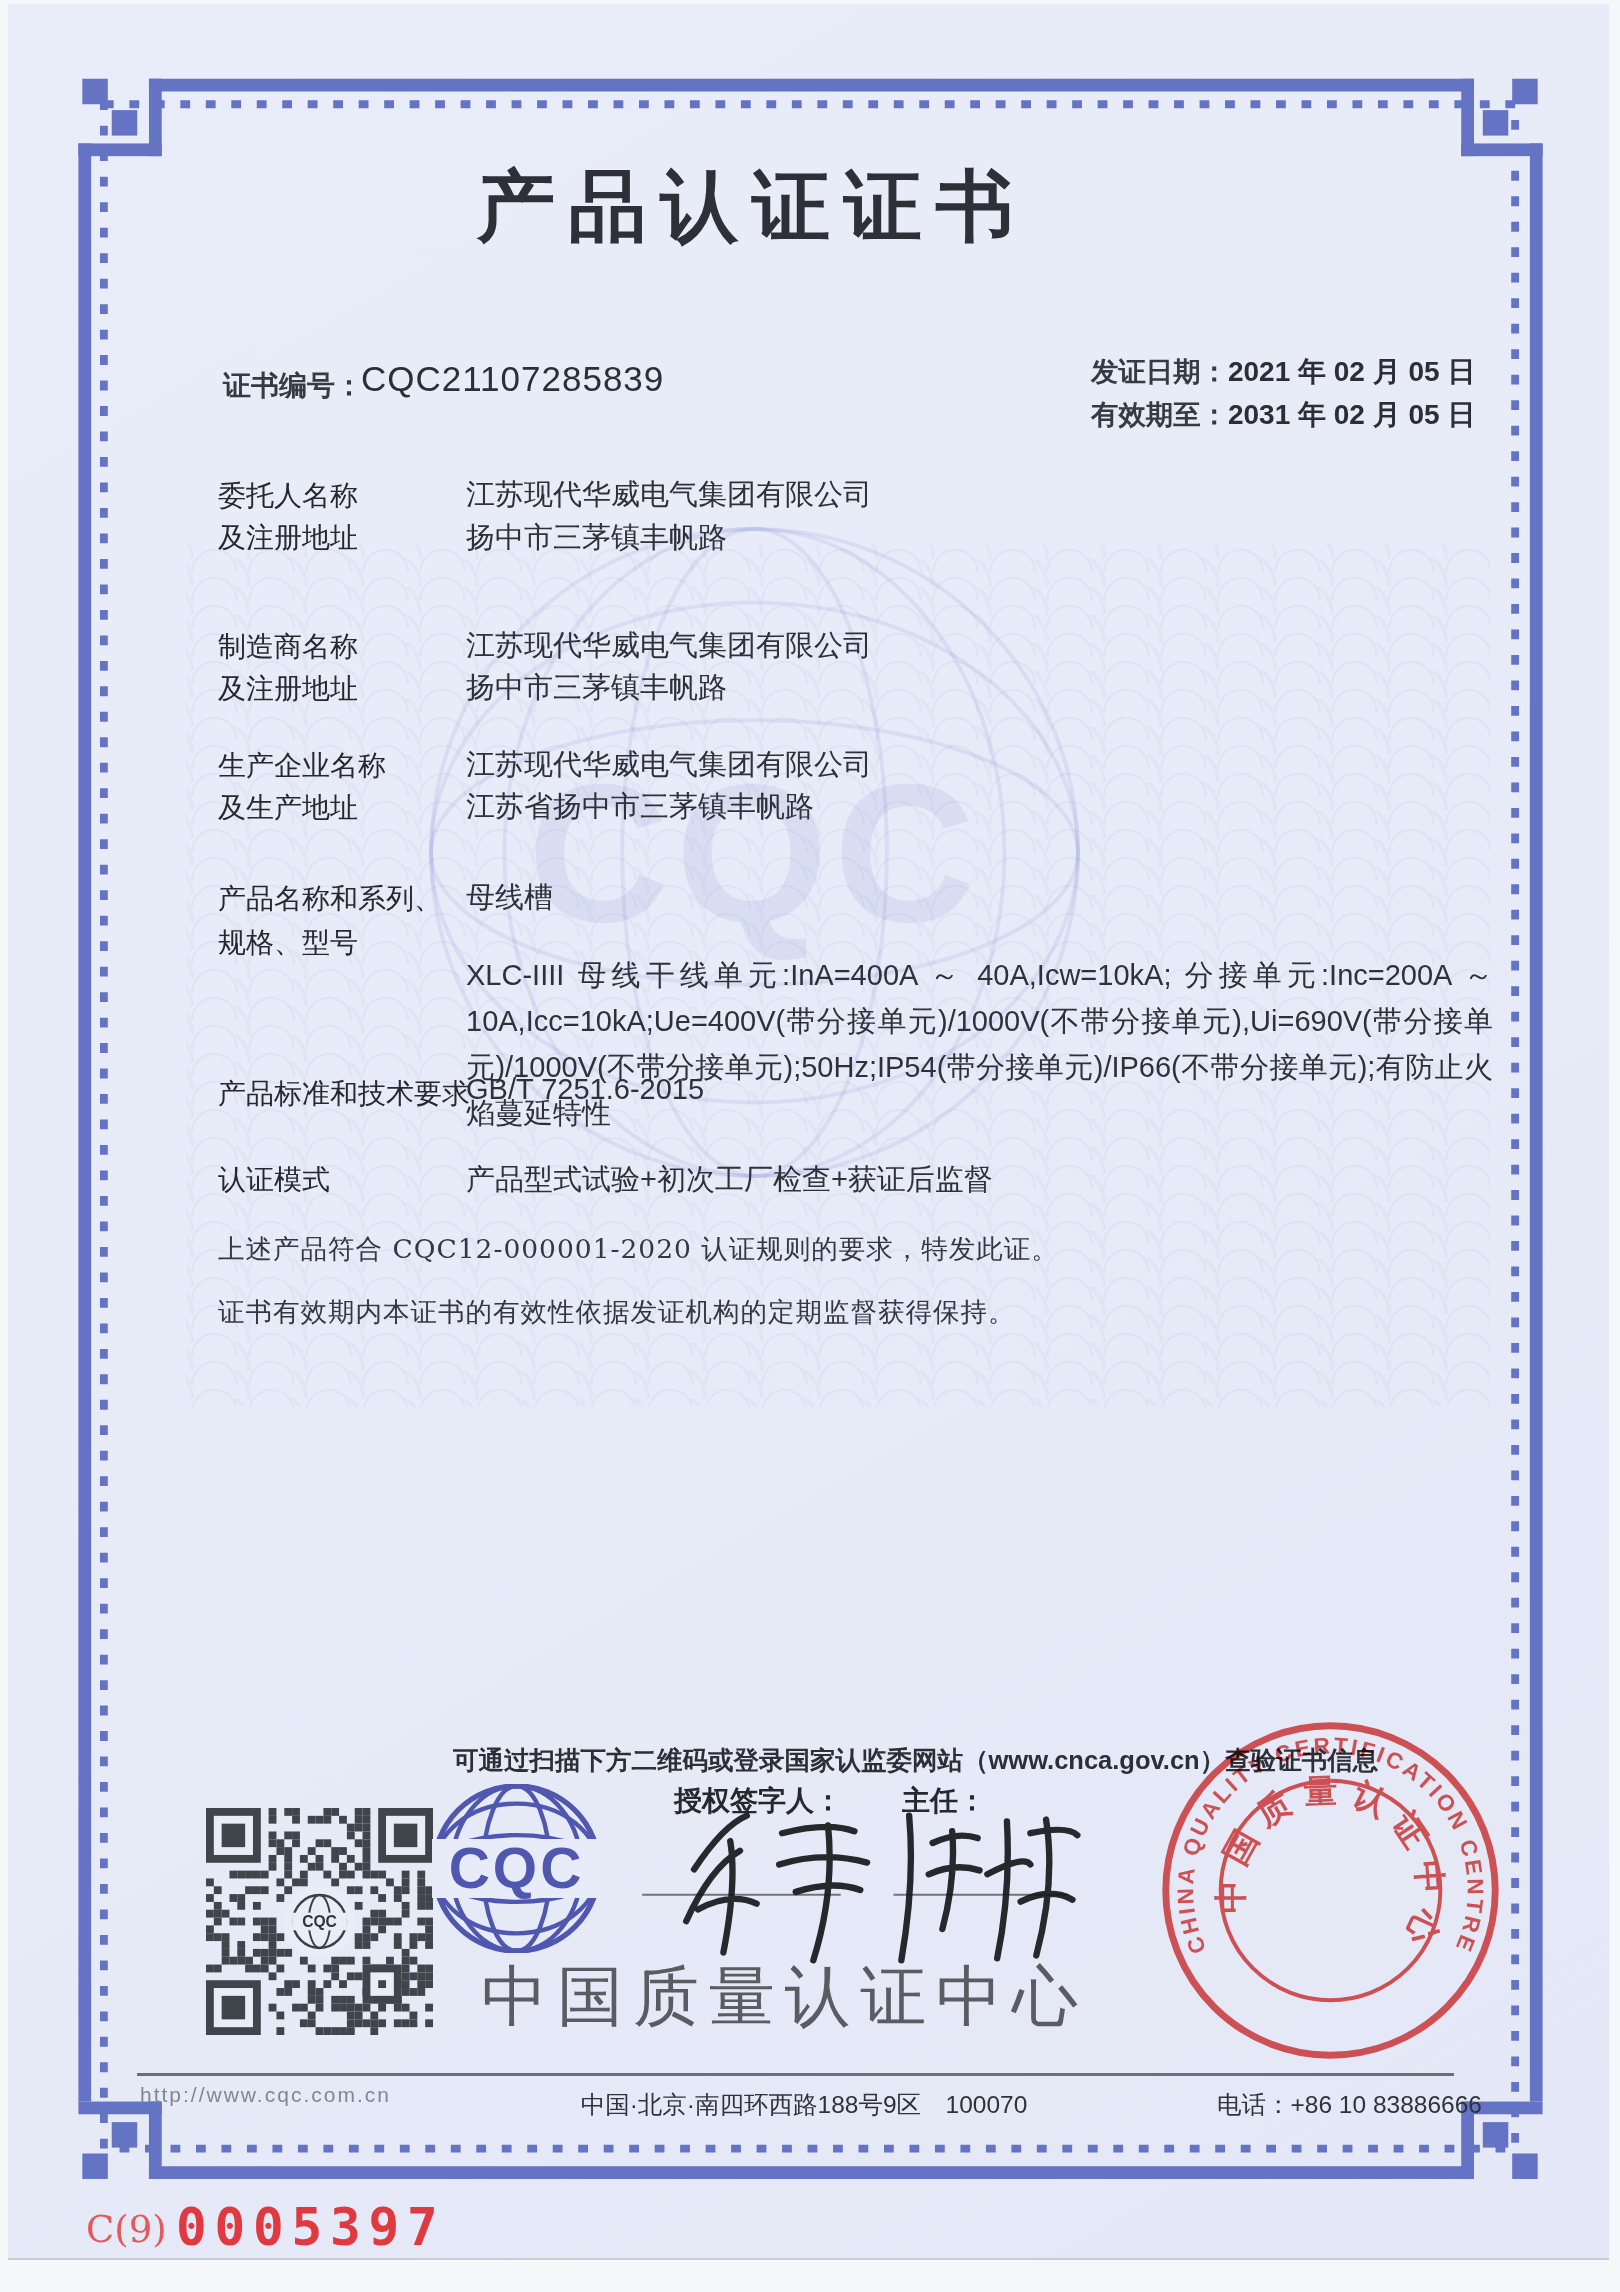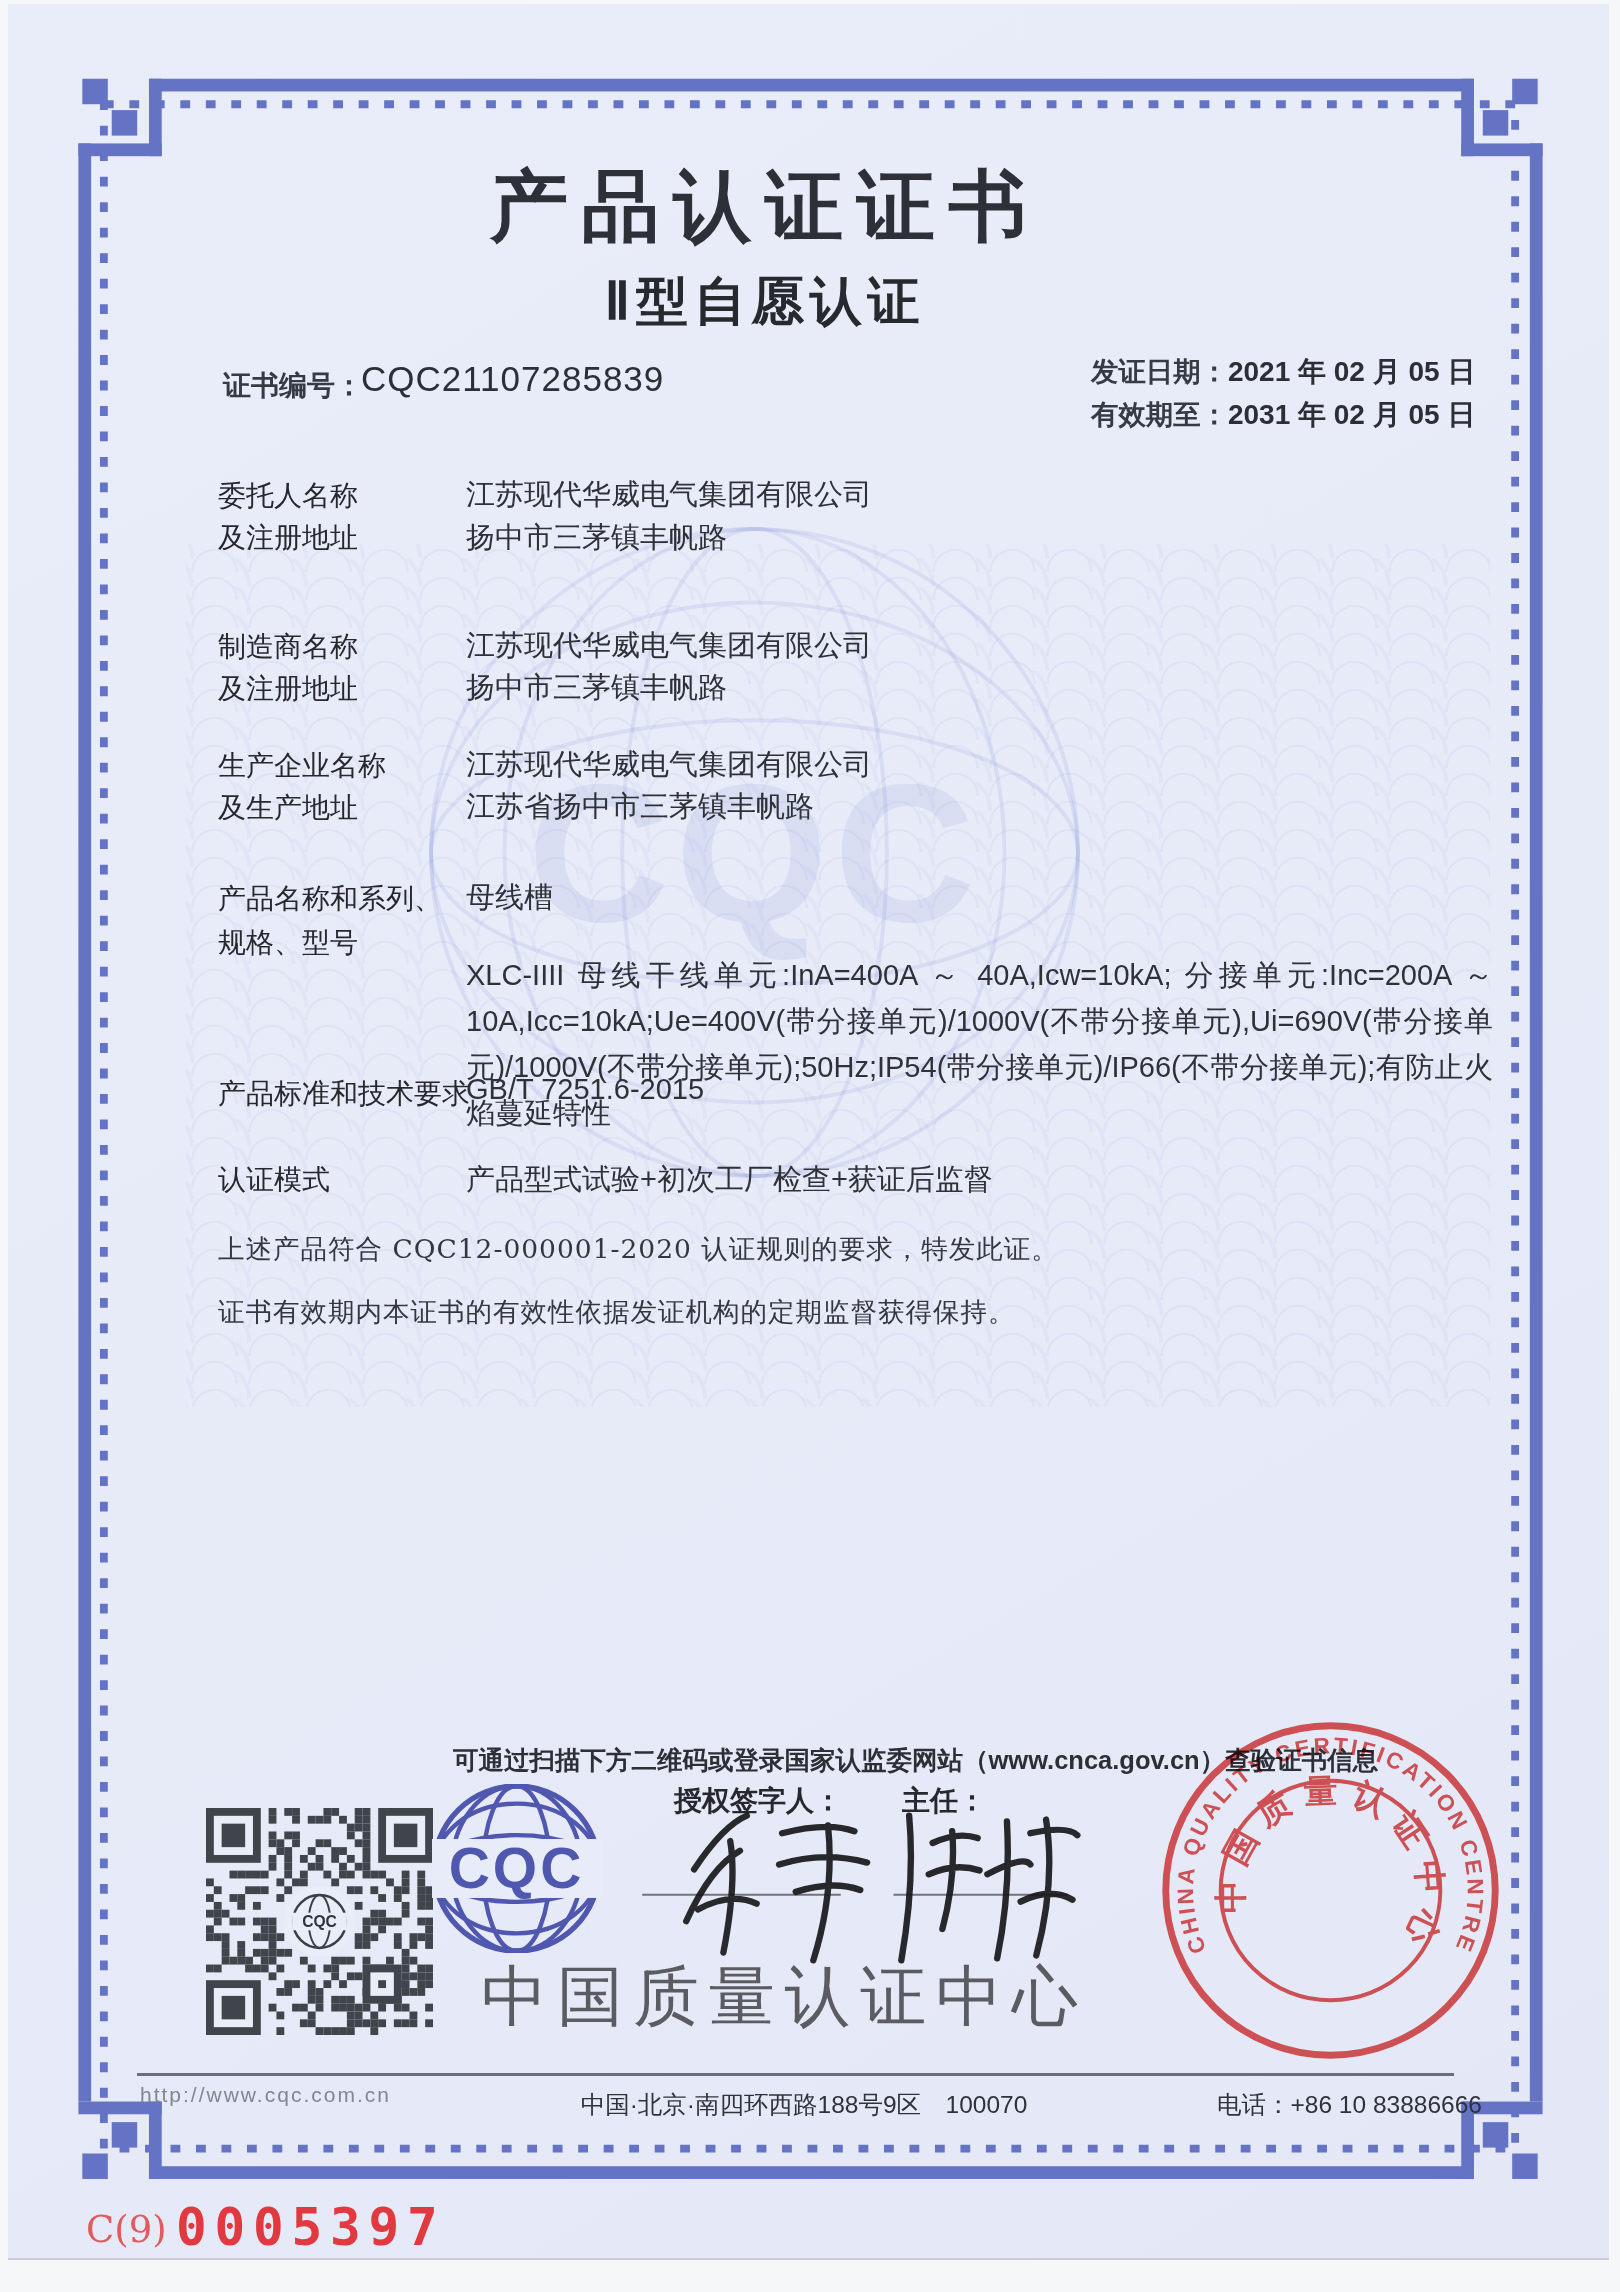--- a/index.html
+++ b/index.html
@@ -8,21 +8,21 @@
   .paper{position:absolute;left:7.8px;top:3.9px;width:1601px;height:2254px;
          background:linear-gradient(150deg,#e9edf9 0%,#e7ebf8 55%,#e4e8f6 100%);
          border-bottom:2px solid #c9ccd5;}
   .abs{position:absolute;}
   .scallop{position:absolute;left:186px;top:544px;width:1304px;height:863px;opacity:.55;
      background-image:
        radial-gradient(circle at 50% 100%, rgba(255,255,255,0) 52%, rgba(112,132,208,.13) 53%, rgba(112,132,208,.13) 58%, rgba(255,255,255,0) 59%),
        radial-gradient(circle at 0% 100%, rgba(255,255,255,0) 52%, rgba(112,132,208,.11) 53%, rgba(112,132,208,.11) 58%, rgba(255,255,255,0) 59%);
      background-size:57px 28px,57px 28px;
      background-position:0 0,28px 14.7px;}
-  .title{left:260px;top:155px;width:1010px;text-align:center;font-size:78px;font-weight:bold;
+  .title{left:247px;top:155px;width:1010px;text-align:center;font-size:78px;font-weight:bold;
          letter-spacing:13.7px;color:#2d3037;}
   .subtitle{left:260px;top:267px;width:1010px;text-align:center;font-size:52px;font-weight:bold;
          letter-spacing:5.9px;color:#26292e;}
   .kai{font-family:"DejaVu Serif",serif;font-weight:bold;color:#363a42;}
   .certno-label{left:223px;top:367px;font-size:28px;}
   .certno-value{left:361px;top:359px;font-size:35px;letter-spacing:1px;color:#2b2f37;}
   .dateline{left:1091px;font-size:27.4px;white-space:nowrap;}
   .dateline .v{font-family:"Liberation Sans",sans-serif;font-weight:bold;color:#2b2e35;font-size:28px;}
   .flabel{left:218px;font-size:28px;font-weight:normal;color:#26282e;white-space:nowrap;}
   .fvalue{left:466px;font-size:29px;color:#2e3138;white-space:nowrap;}
@@ -82,21 +82,20 @@
         <rect x="1513" y="112" width="26" height="26"></rect>
       <rect x="84" y="2197" width="26" height="26"></rect> 
         <rect x="114" y="2165" width="26" height="26"></rect>
       <rect x="1543" y="2197" width="26" height="26"></rect>
         <rect x="1513" y="2165" width="26" height="26"></rect>
     </g>
     <rect x="106" y="106" width="1440" height="2086" fill="none" stroke="#6573c5" stroke-width="8" stroke-dasharray="10 16"></rect>
   </svg>
 
   <div class="abs title">产品认证证书</div>
-  <div class="abs subtitle">Ⅱ型自愿认证</div>
 
   <div class="abs kai certno-label">证书编号：</div>
   <div class="abs certno-value">CQC21107285839</div>
   <div class="abs dateline" style="top:353px;"><span class="kai">发证日期：</span><span class="v">2021 年 02 月 05 日</span></div>
   <div class="abs dateline" style="top:396px;"><span class="kai">有效期至：</span><span class="v">2031 年 02 月 05 日</span></div>
 
   <div class="abs flabel" style="top:477px;">委托人名称</div>
   <div class="abs flabel" style="top:519px;">及注册地址</div>
   <div class="abs fvalue" style="top:475px;">江苏现代华威电气集团有限公司</div>
   <div class="abs fvalue" style="top:518px;">扬中市三茅镇丰帆路</div>

